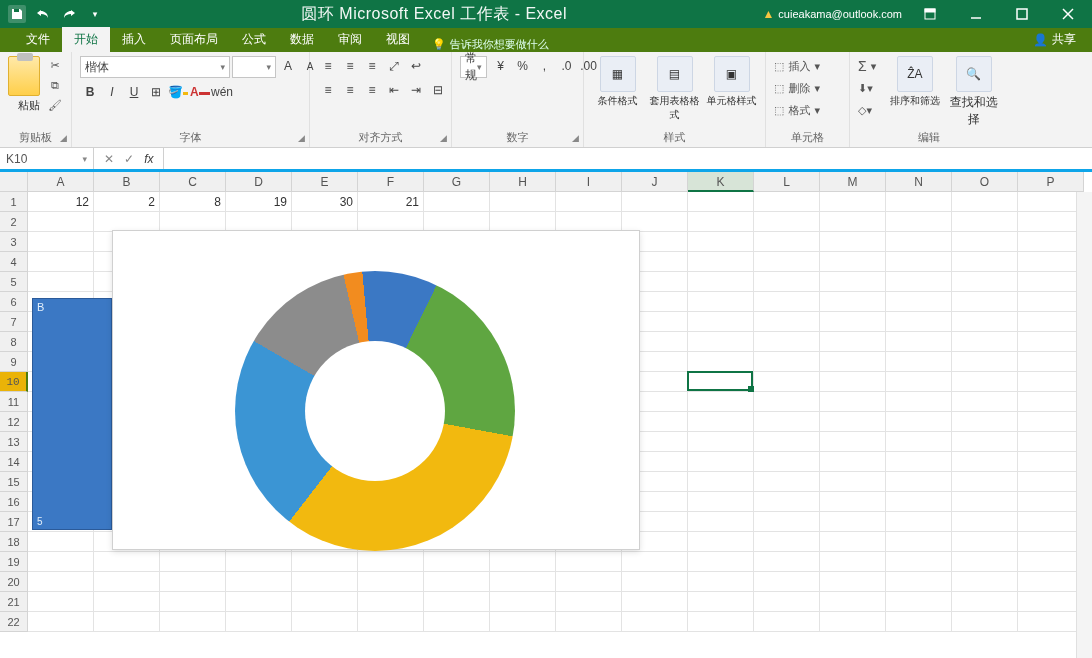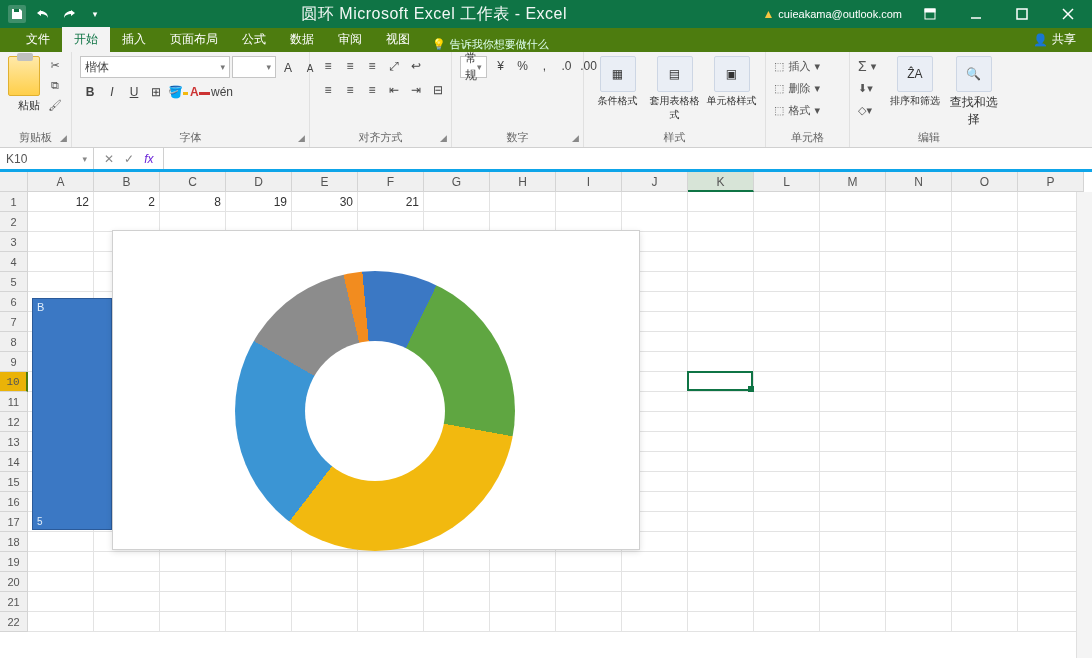--- a/index.html
+++ b/index.html
@@ -32,35 +32,35 @@
 .glabel { text-align:center; font-size:11px; color:#666; padding-top:2px; position:relative; }
 .glabel .launcher { position:absolute; right:-4px; bottom:2px; font-size:9px; color:#888; }
 .gbody { display:flex; gap:6px; align-items:flex-start; flex:1; }
 .paste-big { width:36px; text-align:right; }
 .paste-big .clip { width:32px; height:40px; background:linear-gradient(#ffe9a8,#ffcf4a); border:1px solid #e0b030; border-radius:2px; margin:0 auto 2px; position:relative; }
 .paste-big .clip::before { content:""; position:absolute; top:-4px; left:8px; width:16px; height:8px; background:#c0c0c0; border-radius:2px; }
 .mini-col { display:flex; flex-direction:column; gap:2px; }
 .mini { width:18px; height:18px; display:flex; align-items:center; justify-content:center; font-size:11px; color:#555; border:1px solid transparent; }
 .combo { height:22px; border:1px solid #c5c5c5; background:#fff; display:flex; align-items:center; padding:0 4px; font-size:12px; color:#444; }
 .combo .arrow { margin-left:auto; font-size:9px; color:#777; }
-.font-row { display:flex; gap:2px; align-items:flex-end; }
+.font-row { display:flex; gap:2px; align-items:flex-start; }
 .fmt-btn { width:20px; height:20px; display:flex; align-items:center; justify-content:center; font-size:12px; color:#444; }
 .fmt-btn .bar { display:block; width:14px; height:3px; margin-top:2px; }
 .big-cell { text-align:center; width:54px; }
 .big-cell .ic { width:36px; height:36px; margin:0 auto 2px; display:flex; align-items:center; justify-content:center; background:#eaeef5; border:1px solid #cdd6e4; border-radius:2px; }
 .vcol { display:flex; flex-direction:column; gap:2px; font-size:11px; color:#555; }
 .vcol .row { display:flex; align-items:center; gap:4px; height:20px; }
 .sigma { font-size:14px; }
 
 
 .formula { height:24px; border-bottom:3px solid #0ea5e9; display:flex; align-items:center; background:#fff; }
 .namebox { width:94px; border-right:1px solid #d0d0d0; padding:0 6px; height:100%; display:flex; align-items:center; font-size:12px; color:#555; }
 .namebox .arrow { margin-left:auto; color:#888; font-size:9px; }
 .fx-controls { display:flex; align-items:center; gap:10px; padding:0 10px; border-right:1px solid #d0d0d0; height:100%; color:#888; }
-.fx { font-style:italic; color:#6d28d9;text-align:center; }
+.fx { font-style:italic; color:#404040;text-align:center; }
 .formula-input { flex:1; height:100%; padding:0 8px; }
 
 
 .grid-wrap { position:relative; height:486px; overflow:hidden; background:#fff; }
 .corner { position:absolute; left:0; top:0; width:28px; height:20px; background:#f0f0f0; border-right:1px solid #d4d4d4; border-bottom:1px solid #d4d4d4; }
 .colheads { position:absolute; left:28px; top:0; height:20px; display:flex; }
 .ch { width:66px; height:20px; background:#f0f0f0; border-right:1px solid #d4d4d4; border-bottom:1px solid #d4d4d4; text-align:center; font-size:12px; color:#555; line-height:20px; }
 .ch.sel { background:#d7e4d7; border-bottom:2px solid #0f7445; }
 .rowheads { position:absolute; left:0; top:20px; width:28px; }
 .rh { height:20px; background:#f0f0f0; border-right:1px solid #d4d4d4; border-bottom:1px solid #d4d4d4; text-align:center; font-size:11px; color:#555; line-height:20px; }

